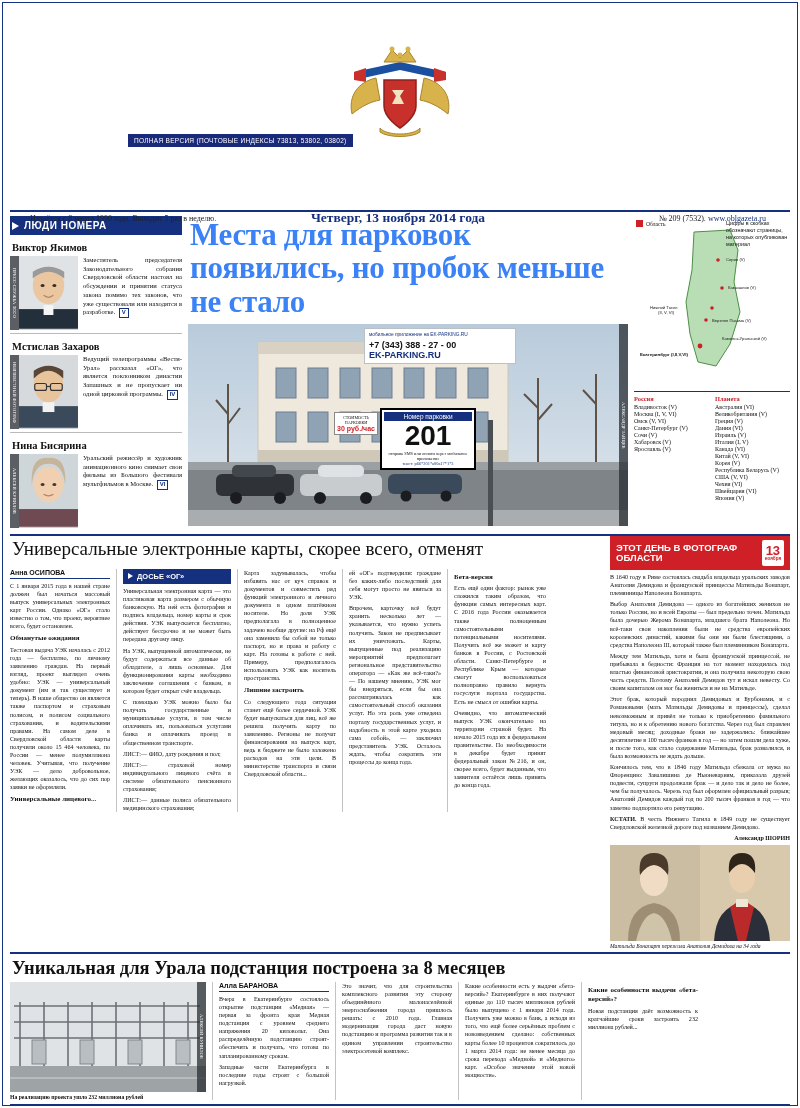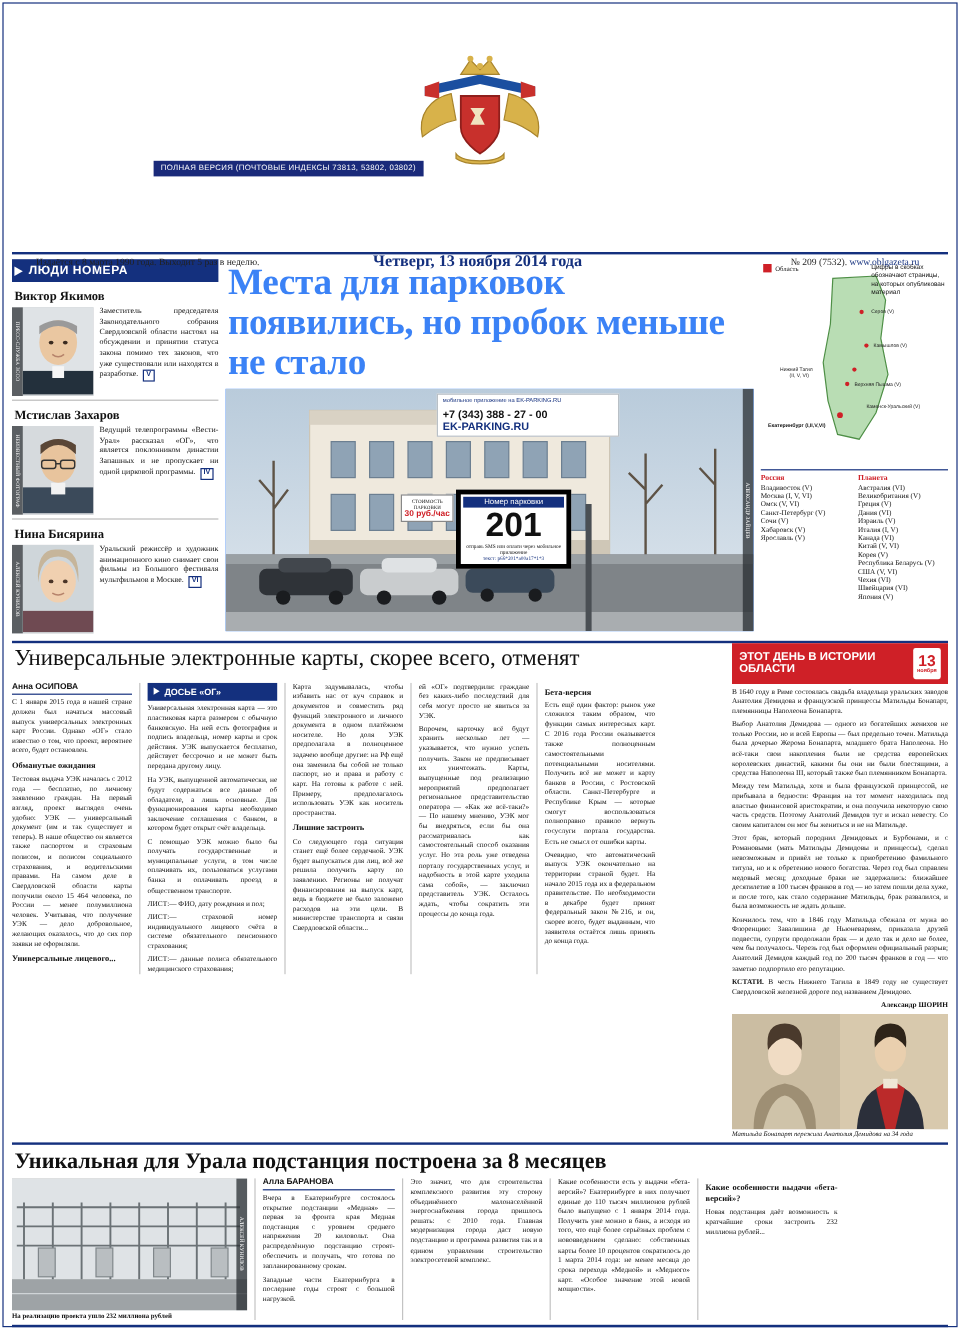--- a/index.html
+++ b/index.html
@@ -333,21 +333,21 @@
 
         
         <div style="position:absolute; left:176px; top:4px; width:152px; background:#fff; border:1px solid #b9c0c6; padding:3px 4px;">
           <div style="font-family:'Liberation Sans',sans-serif; font-size:4.8px; color:#14307e; line-height:1.2; margin-bottom:2px;">мобильное приложение
 на EK-PARKING.RU</div>
           <div style="font-family:'Liberation Sans',sans-serif; font-weight:bold; font-size:9px; color:#111;">+7 (343) 388 - 27 - 00</div>
           <div style="font-family:'Liberation Sans',sans-serif; font-weight:bold; font-size:9px; color:#14307e;">EK-PARKING.RU</div>
         </div>
 
         
-        <div style="position:absolute; left:192px; top:84px; width:96px; background:#fff; border:4px solid #000000; text-align:center; padding:2px;">
+        <div style="position:absolute; left:192px; top:84px; width:96px; background:#fff; border:2px solid #000000; text-align:center; padding:2px;">
           <div style="background:#14307e; color:#fff; font-family:'Liberation Sans',sans-serif; font-size:6.5px; padding:1px 0;">Номер парковки</div>
           <div style="font-family:'Liberation Sans',sans-serif; font-weight:bold; font-size:28px; line-height:1.05; color:#111;">201</div>
           <div style="font-size:4.4px; color:#111; line-height:1.2;">отправь SMS или оплати через мобильное приложение</div>
           <div style="font-size:4.4px; color:#14307e;">текст: p66*201*a00a17*1*3</div>
         </div>
 
         
         <div style="position:absolute; left:146px; top:88px; width:44px; background:#fff; border:1px solid #888; text-align:center; padding:2px 1px;">
           <div style="font-size:4.2px; color:#111;">СТОИМОСТЬ ПАРКОВКИ</div>
           <div style="font-family:'Liberation Sans',sans-serif; font-weight:bold; font-size:7px; color:#cf2027;">30 руб./час</div>
@@ -467,21 +467,21 @@
             <p class="sub">Бета-версия</p>
             <p>Есть ещё один фактор: рынок уже сложился таким образом, что функции самых интересных карт. С 2016 года России оказывается также полноценным самостоятельными потенциальными носителями. Получить всё же может и карту банков в России, с Ростовской области. Санкт-Петербурге и Республике Крым — которые смогут воспользоваться полноправно правило вернуть госуслуги портала государства. Есть не смысл от ошибки карты.</p>
             <p>Очевидно, что автоматический выпуск УЭК окончательно на территории страной будет. На начало 2015 года их в федеральном правительстве. По необходимости в декабре будет принят федеральный закон №216, и он, скорее всего, будет выданным, что заявителя остаётся лишь принять до конца года.</p>
           </div>
         </div>
       </div>
     </div>
 
     <div class="mid-side">
       <div class="hist-head">
-        <span>ЭТОТ ДЕНЬ В ИСТОРИИ ОБЛАСТИ</span>
+        <span>ЭТОТ ДЕНЬ В ФОТОГРАФ ОБЛАСТИ</span>
         <span class="cal">
           <span class="d">13</span>
           <span class="m">ноября</span>
         </span>
       </div>
       <div class="hist-body">
         <p>В 1640 году в Риме состоялась свадьба владельца уральских заводов Анатолия Демидова и французской принцессы Матильды Бонапарт, племянницы Наполеона Бонапарта.</p>
         <p>Выбор Анатолия Демидова — одного из богатейших женихов не только России, но и всей Европы — был предельно точен. Матильда была дочерью Жерома Бонапарта, младшего брата Наполеона. Но всё-таки свои накопления были не средства европейских королевских династий, какими бы они ни были блестящими, а средства Наполеона III, который также был племянником Бонапарта.</p>
         <p>Между тем Матильда, хотя и была французской принцессой, не прибывала в бедности: Франция на тот момент находилась под властью финансовой аристократии, и она получила некоторую свою часть средств. Поэтому Анатолий Демидов тут и искал невесту. Со своим капиталом он мог бы жениться и не на Матильде.</p>
         <p>Этот брак, который породнил Демидовых и Бурбонами, и с Романовыми (мать Матильды Демидовы и принцессы), сделал невозможным и привёл не только к приобретению фамильного титула, но и к обретению нового богатства. Через год был справлен медовый месяц; доходные браки не задержались: ближайшее десятилетие в 100 тысяч франков в год — но затем пошли дела хуже, и после того, как стало содержание Матильды, брак развалился, и была возможность не ждать дольше.</p>

